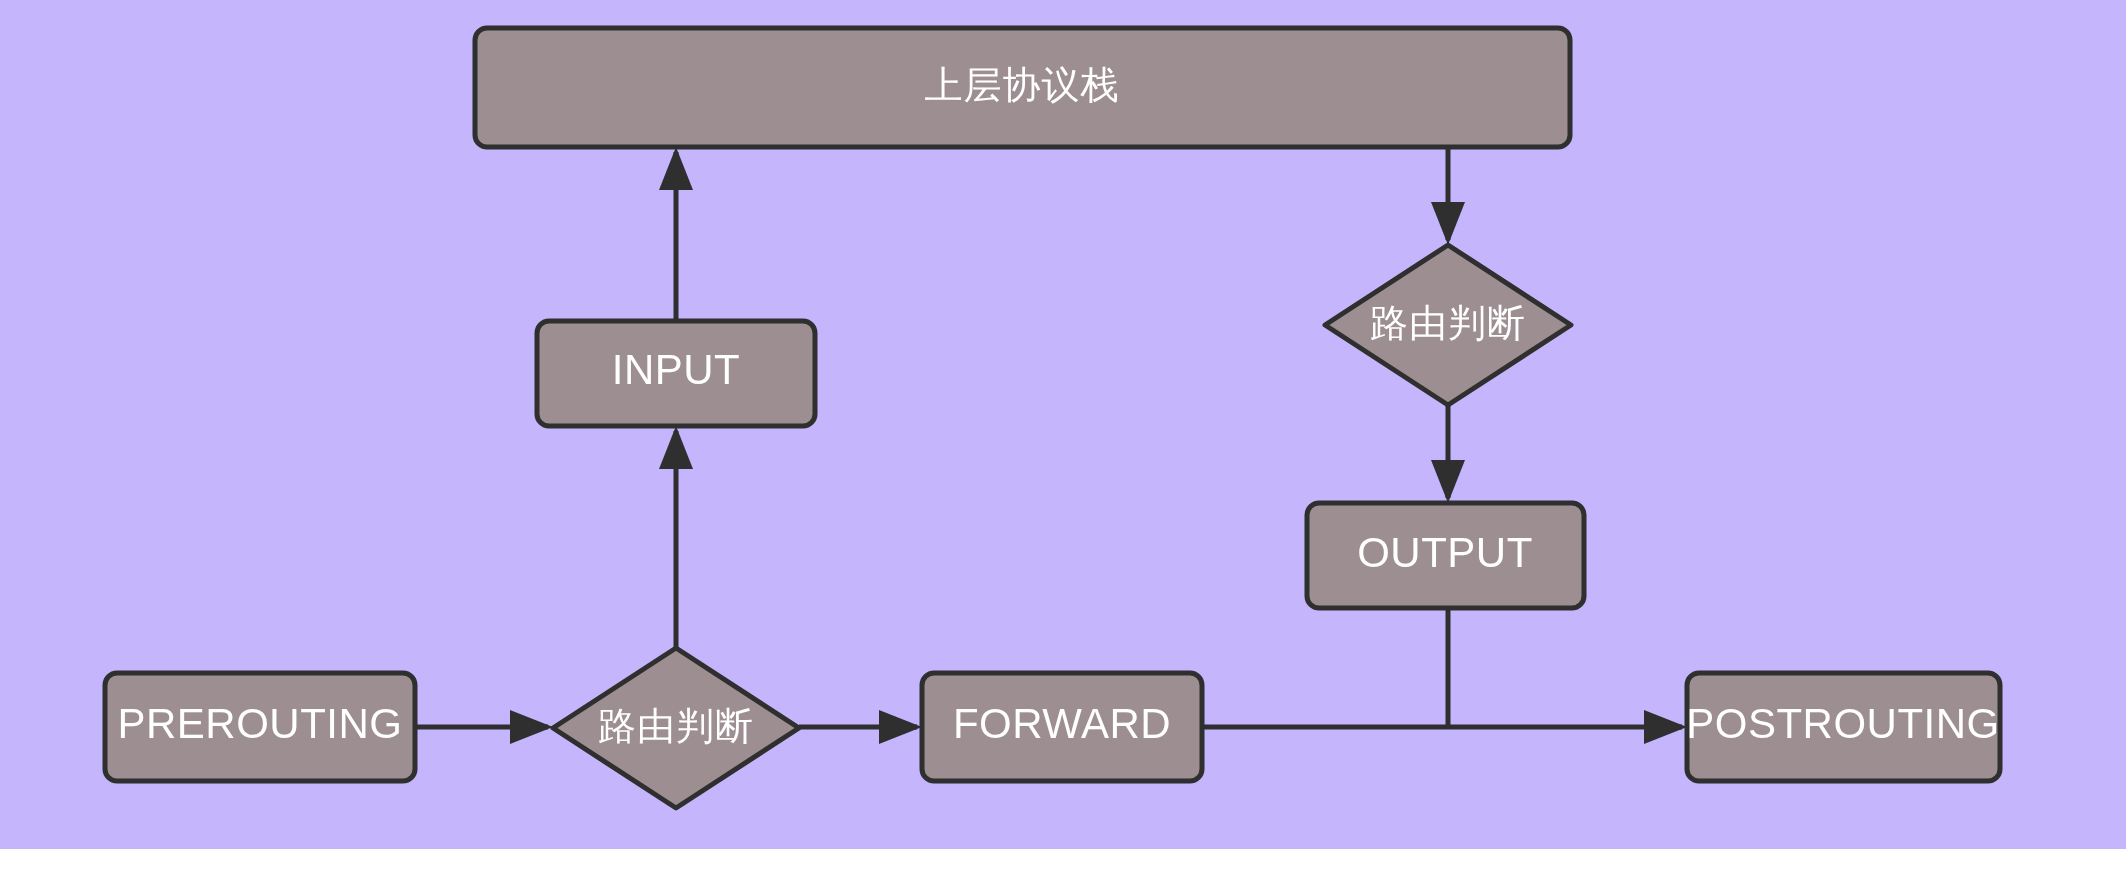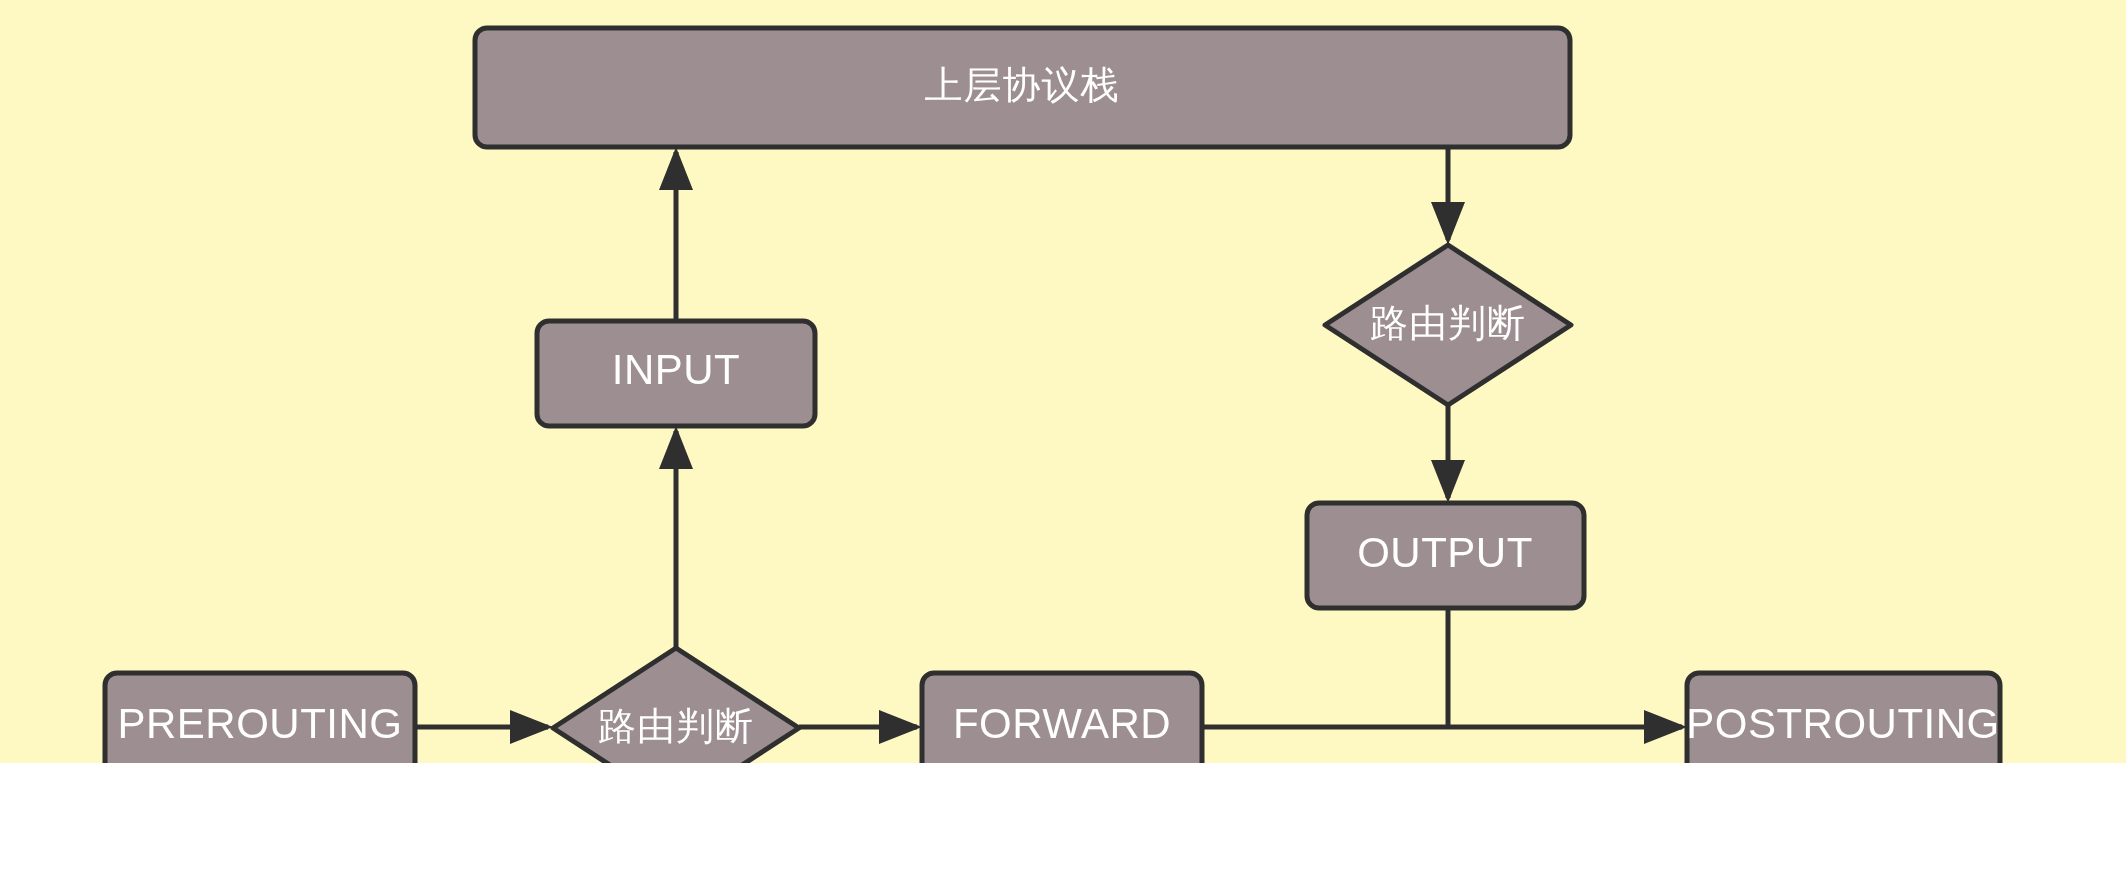--- a/index.html
+++ b/index.html
@@ -7,22 +7,22 @@
     margin: 0;
     padding: 0;
     background: #ffffff;
   }
   body {
     font-family: "Liberation Sans", "DejaVu Sans", sans-serif;
   }
   #diagram-root {
     position: relative;
     width: 2126px;
-    height: 763px;
-    background: #fef9c3;
+    height: 849px;
+    background: #c4b5fd;
     overflow: hidden;
   }
   #flow-svg {
     position: absolute;
     left: 0;
     top: 0;
     width: 2126px;
     height: 889px;
     display: block;
   }

